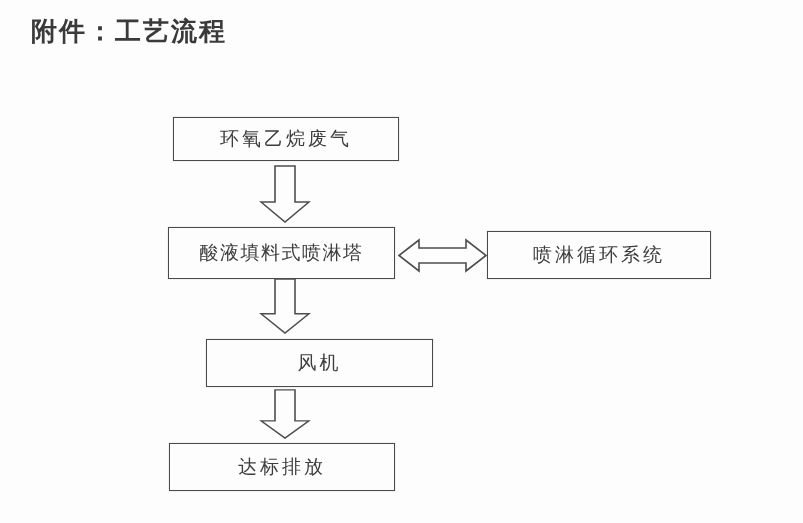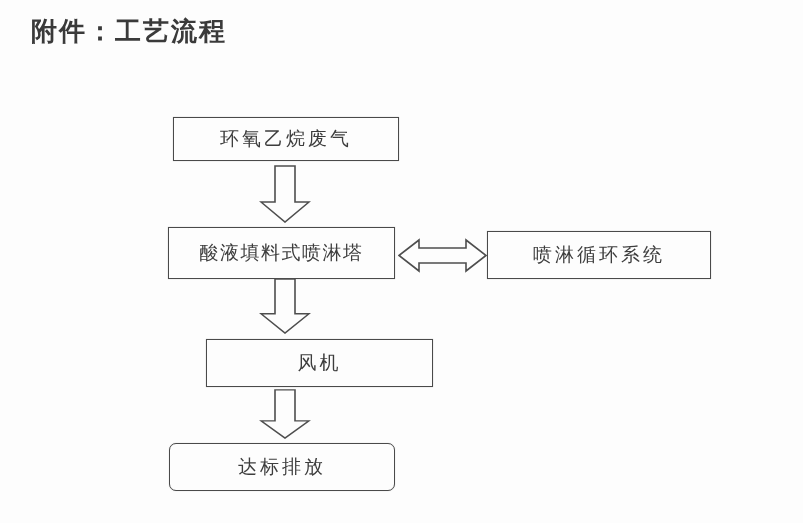--- a/index.html
+++ b/index.html
@@ -40,21 +40,21 @@
     font-size: 19px;
     letter-spacing: 3px;
     color: #3d3d3d;
     box-sizing: border-box;
     box-shadow: 0 0 1px rgba(80,80,80,.35);
   }
   .n0 { left: 173px; top: 117px; width: 226px; height: 44px; }
   .n1 { left: 168px; top: 227px; width: 227px; height: 52px; letter-spacing: 1.5px; }
   .n2 { left: 487px; top: 231px; width: 224px; height: 48px; }
   .n3 { left: 170px; top: 339px; width: 227px; height: 48px; margin-left: 36px; }
-  .n4 { left: 169px; top: 443px; width: 226px; height: 48px; border-radius: 7px; }
+  .n4 { left: 169px; top: 443px; width: 226px; height: 48px; }
   .arrow { position: absolute; }
   .a1 { left: 259px; top: 165px; width: 52px; height: 58px; }
   .a2 { left: 259px; top: 278px; width: 52px; height: 56px; }
   .a3 { left: 259px; top: 389px; width: 52px; height: 50px; }
   .ah { left: 398px; top: 237px; width: 89px; height: 37px; }
   .arrow svg { display: block; width: 100%; height: 100%; }
   .arrow path {
     fill: #fdfdfd;
     stroke: #4e4e4e;
     stroke-width: 1.6;

